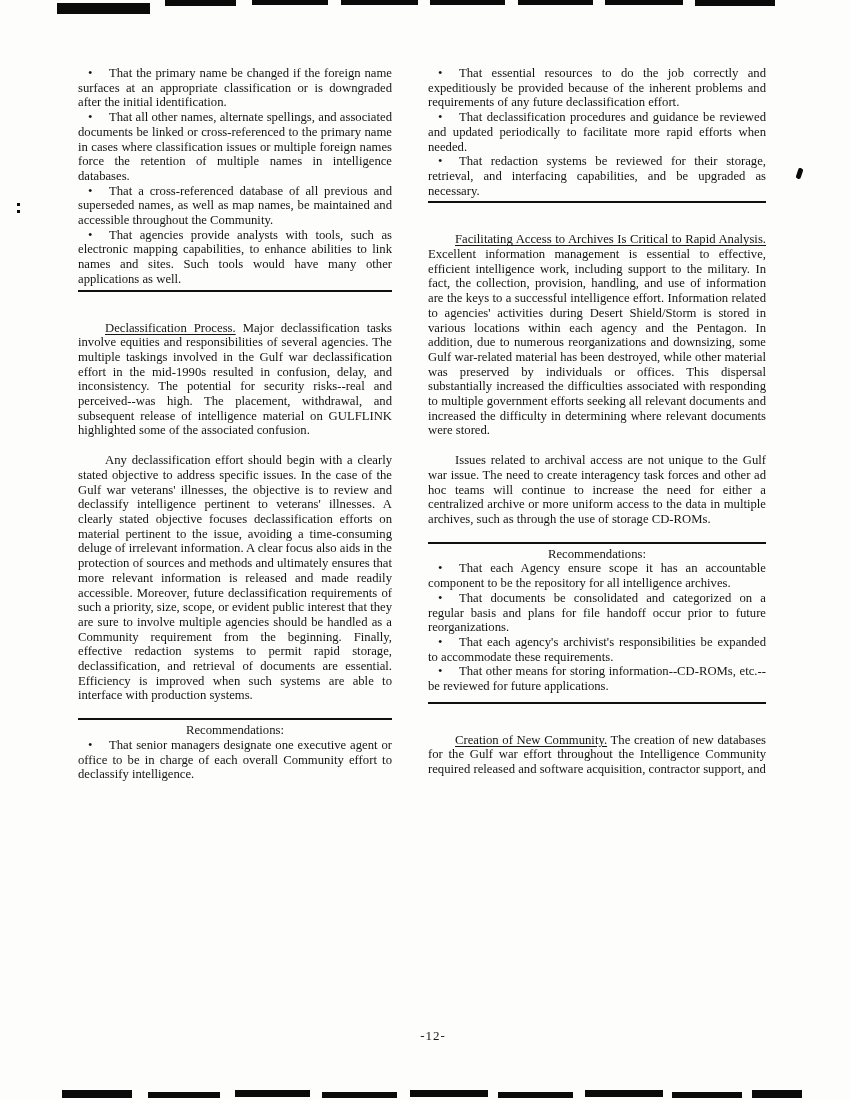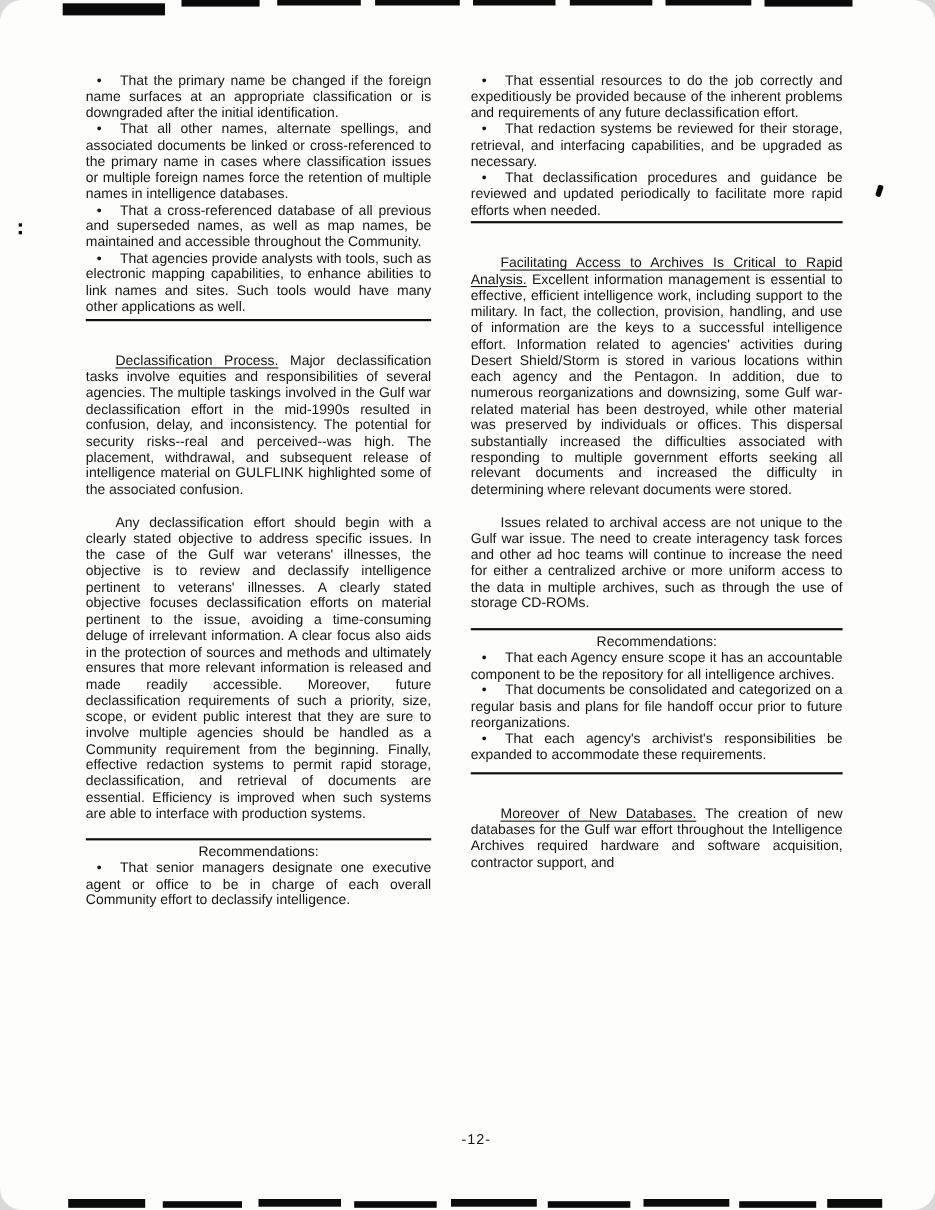--- a/index.html
+++ b/index.html
@@ -5,24 +5,23 @@
   * { box-sizing: border-box; }
   html, body { margin: 0; padding: 0; }
   body { background: #d9d9d9; }
 
   .page {
     position: relative;
     width: 850px;
     height: 1100px;
     margin: 0 auto;
     background: #fdfdfb;
-    font-family: Liberation Sans, sans-serif;
+    font-family: Liberation Serif, serif;
     color: #141414;
     overflow: hidden;
-    border-radius: 20px;
   }
 
   
   .artifact { position: absolute; background: #0b0b0b; }
   .a-t0 { left: 57px;  top: 3px;  width: 93px; height: 11px; }
   .a-t1 { left: 165px; top: 0;    width: 71px; height: 6px; }
   .a-t2 { left: 252px; top: 0;    width: 76px; height: 5px; }
   .a-t3 { left: 341px; top: 0;    width: 77px; height: 5px; }
   .a-t4 { left: 430px; top: 0;    width: 75px; height: 5px; }
   .a-t5 { left: 518px; top: 0;    width: 75px; height: 5px; }
@@ -139,38 +138,39 @@
       <hr class="rule gap-above">
 
       <p class="rec-label">Recommendations:</p>
       <p class="bullet"><span class="bullet-glyph">•</span><span>That senior managers designate one executive agent or office to be in charge of each overall Community effort to declassify intelligence.</span></p>
 
     </div>
 
     <div class="col col-right">
 
       <p class="bullet"><span class="bullet-glyph">•</span><span>That essential resources to do the job correctly and expeditiously be provided because of the inherent problems and requirements of any future declassification effort.</span></p>
+      <p class="bullet"><span class="bullet-glyph">•</span><span>That declassification procedures and guidance be reviewed and updated periodically to facilitate more rapid efforts when needed.</span></p>
       <p class="bullet"><span class="bullet-glyph">•</span><span>That redaction systems be reviewed for their storage, retrieval, and interfacing capabilities, and be upgraded as necessary.</span></p>
-      <p class="bullet"><span class="bullet-glyph">•</span><span>That declassification procedures and guidance be reviewed and updated periodically to facilitate more rapid efforts when needed.</span></p>
 
       <hr class="rule">
 
       <p class="section-para"><span class="heading">Facilitating Access to Archives Is Critical to Rapid Analysis.</span> <span>Excellent information management is essential to effective, efficient intelligence work, including support to the military.  In fact, the collection, provision, handling, and use of information are the keys to a successful intelligence effort.  Information related to agencies' activities during Desert Shield/Storm is stored in various locations within each agency and the Pentagon.  In addition, due to numerous reorganizations and downsizing, some Gulf war-related material has been destroyed, while other material was preserved by individuals or offices.  This dispersal substantially increased the difficulties associated with responding to multiple government efforts seeking all relevant documents and increased the difficulty in determining where relevant documents were stored.</span></p>
 
       <p class="body-para">Issues related to archival access are not unique to the Gulf war issue.  The need to create interagency task forces and other ad hoc teams will continue to increase the need for either a centralized archive or more uniform access to the data in multiple archives, such as through the use of storage CD-ROMs.</p>
 
       <hr class="rule gap-above">
 
       <p class="rec-label">Recommendations:</p>
       <p class="bullet"><span class="bullet-glyph">•</span><span>That each Agency ensure scope it has an accountable component to be the repository for all intelligence archives.</span></p>
       <p class="bullet"><span class="bullet-glyph">•</span><span>That documents be consolidated and categorized on a regular basis and plans for file handoff occur prior to future reorganizations.</span></p>
       <p class="bullet"><span class="bullet-glyph">•</span><span>That each agency's archivist's responsibilities be expanded to accommodate these requirements.</span></p>
+      <p class="bullet"><span class="bullet-glyph">•</span><span>That other means for storing information--CD-ROMs, etc.--be reviewed for future applications.</span></p>
 
       <hr class="rule small-gap-above">
 
-      <p class="section-para"><span class="heading">Moreover of New Databases.</span> <span>The creation of new databases for the Gulf war effort throughout the Intelligence Archives required hardware and software acquisition, contractor support, and</span></p>
+      <p class="section-para"><span class="heading">Creation of New Community.</span> <span>The creation of new databases for the Gulf war effort throughout the Intelligence Community required released and software acquisition, contractor support, and</span></p>
 
     </div>
   </div>
 
   <div class="page-number">-12-</div>
 
 </div>
 
 </body></html>

